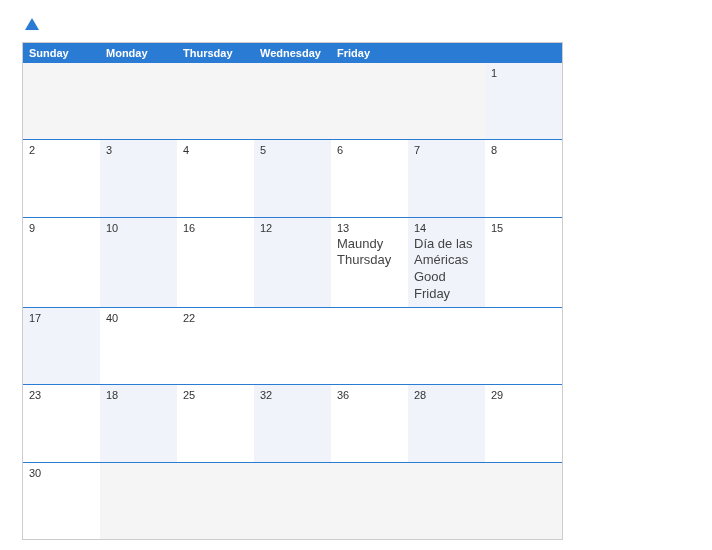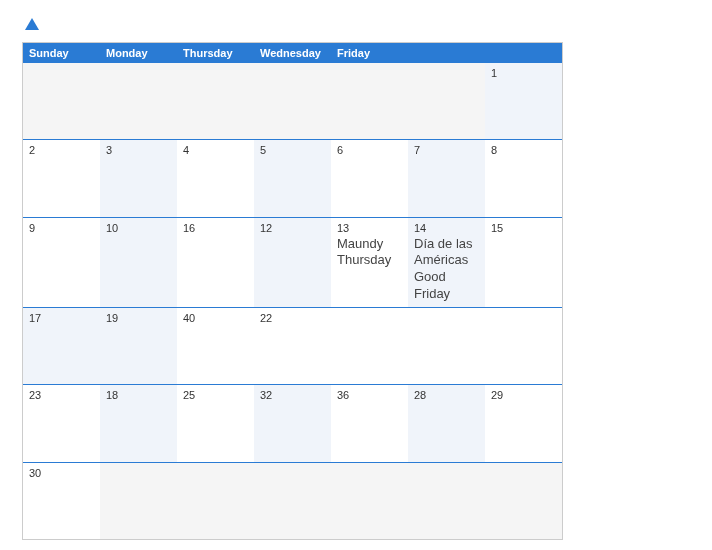--- a/index.html
+++ b/index.html
@@ -211,23 +211,20 @@
             <span class="holiday"> Good Friday</span>
           </div>
           <div class="cal-cell">
             <span class="day-num">15</span>
           </div>
         </div>
         <div class="cal-week">
           <div class="cal-cell shade">
             <span class="day-num">17</span>
           </div>
-          <div class="cal-cell shade">
-            <span class="day-num">19</span>
-          </div>
           <div class="cal-cell">
             <span class="day-num">40</span>
           </div>
           <div class="cal-cell">
             <span class="day-num">22</span>
           </div>
         </div>
         <div class="cal-week">
           <div class="cal-cell">
             <span class="day-num">23</span>

